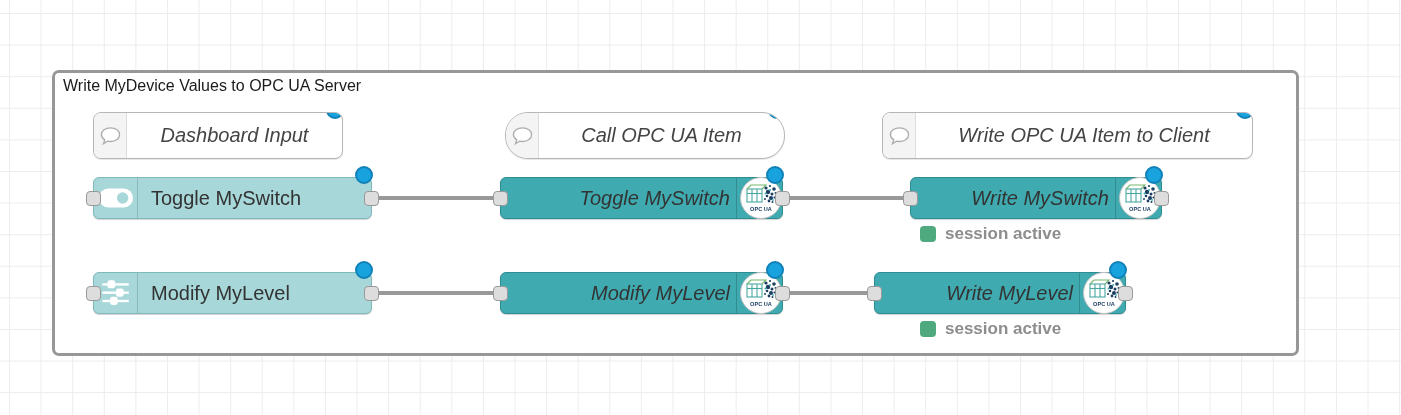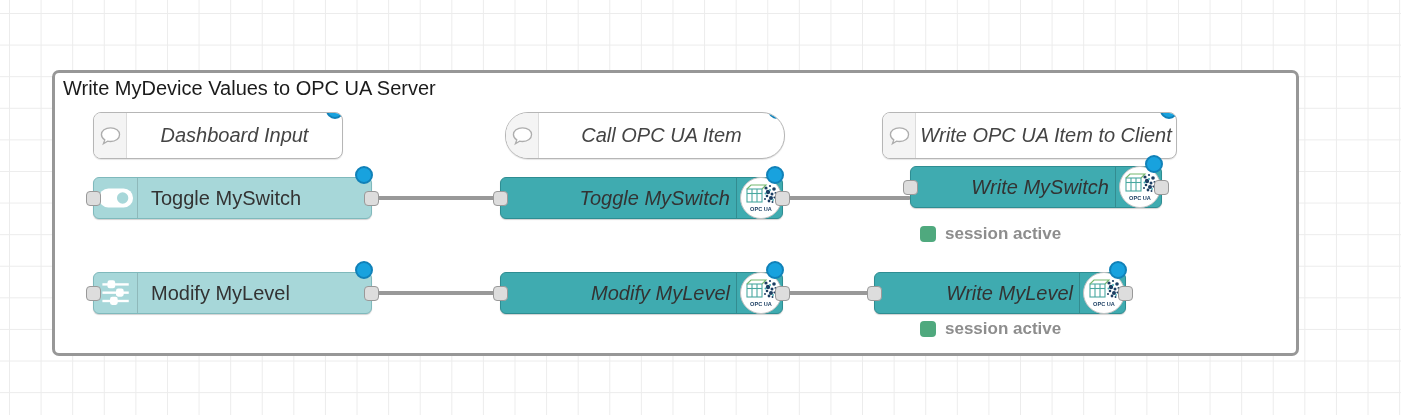--- a/index.html
+++ b/index.html
@@ -15,21 +15,21 @@
     background-size: 31.6px 31.6px;
     background-position: 9px 13px;
   }
 
   .group {
     position: absolute; left: 52px; top: 70px; width: 1247px; height: 286px;
     background: #ffffff; border: 3px solid #979797; border-radius: 7px;
   }
   .group-title {
     position: absolute; left: 8px; top: 4px;
-    font-size: 20px; color: #1b1b1b; white-space: nowrap;
+    font-size: 16px; color: #1b1b1b; white-space: nowrap;
   }
 
   .wire { position: absolute; height: 4px; background: #999999; border-radius: 2px; }
 
   .node {
     position: absolute; height: 42px; border-radius: 6px;
     display: flex; align-items: center;
     box-shadow: 0 1px 1px rgba(0,0,0,0.18);
   }
   .node.light { background: #a7d7d9; border: 1.5px solid #7fb9bc; }
@@ -88,27 +88,27 @@
     position: absolute; display: flex; align-items: center; gap: 9px;
   }
   .status-dot {
     width: 16px; height: 16px; border-radius: 4px; background: #4fa97e;
   }
   .status-text { font-size: 17px; color: #8d8d8d; white-space: nowrap; font-weight: bold; }
 
   
   #comment-1 { left: 93px;  top: 112px; width: 250px; }
   #comment-2 { left: 505px; top: 112px; width: 280px; border-radius: 23px; }
-  #comment-3 { left: 882px; top: 112px; width: 295px; }
+  #comment-3 { left: 882px; top: 112px; width: 371px; }
 
   #node-toggle-ui  { left: 93px;  top: 177px; width: 279px; }
   #node-modify-ui  { left: 93px;  top: 272px; width: 279px; }
   #node-toggle-opc { left: 500px; top: 177px; width: 283px; }
   #node-modify-opc { left: 500px; top: 272px; width: 283px; }
-  #node-write-sw   { left: 910px; top: 166px; width: 252px; }
+  #node-write-sw   { left: 910px; top: 177px; width: 252px; }
   #node-write-lv   { left: 874px; top: 272px; width: 252px; }
 
   #wire-1 { left: 372px; top: 196px; width: 129px; }
   #wire-2 { left: 783px; top: 196px; width: 128px; }
   #wire-3 { left: 372px; top: 291px; width: 129px; }
   #wire-4 { left: 783px; top: 291px; width: 128px; }
 
   #status-1 { left: 920px; top: 224px; }
   #status-2 { left: 920px; top: 319px; }
 </style>

